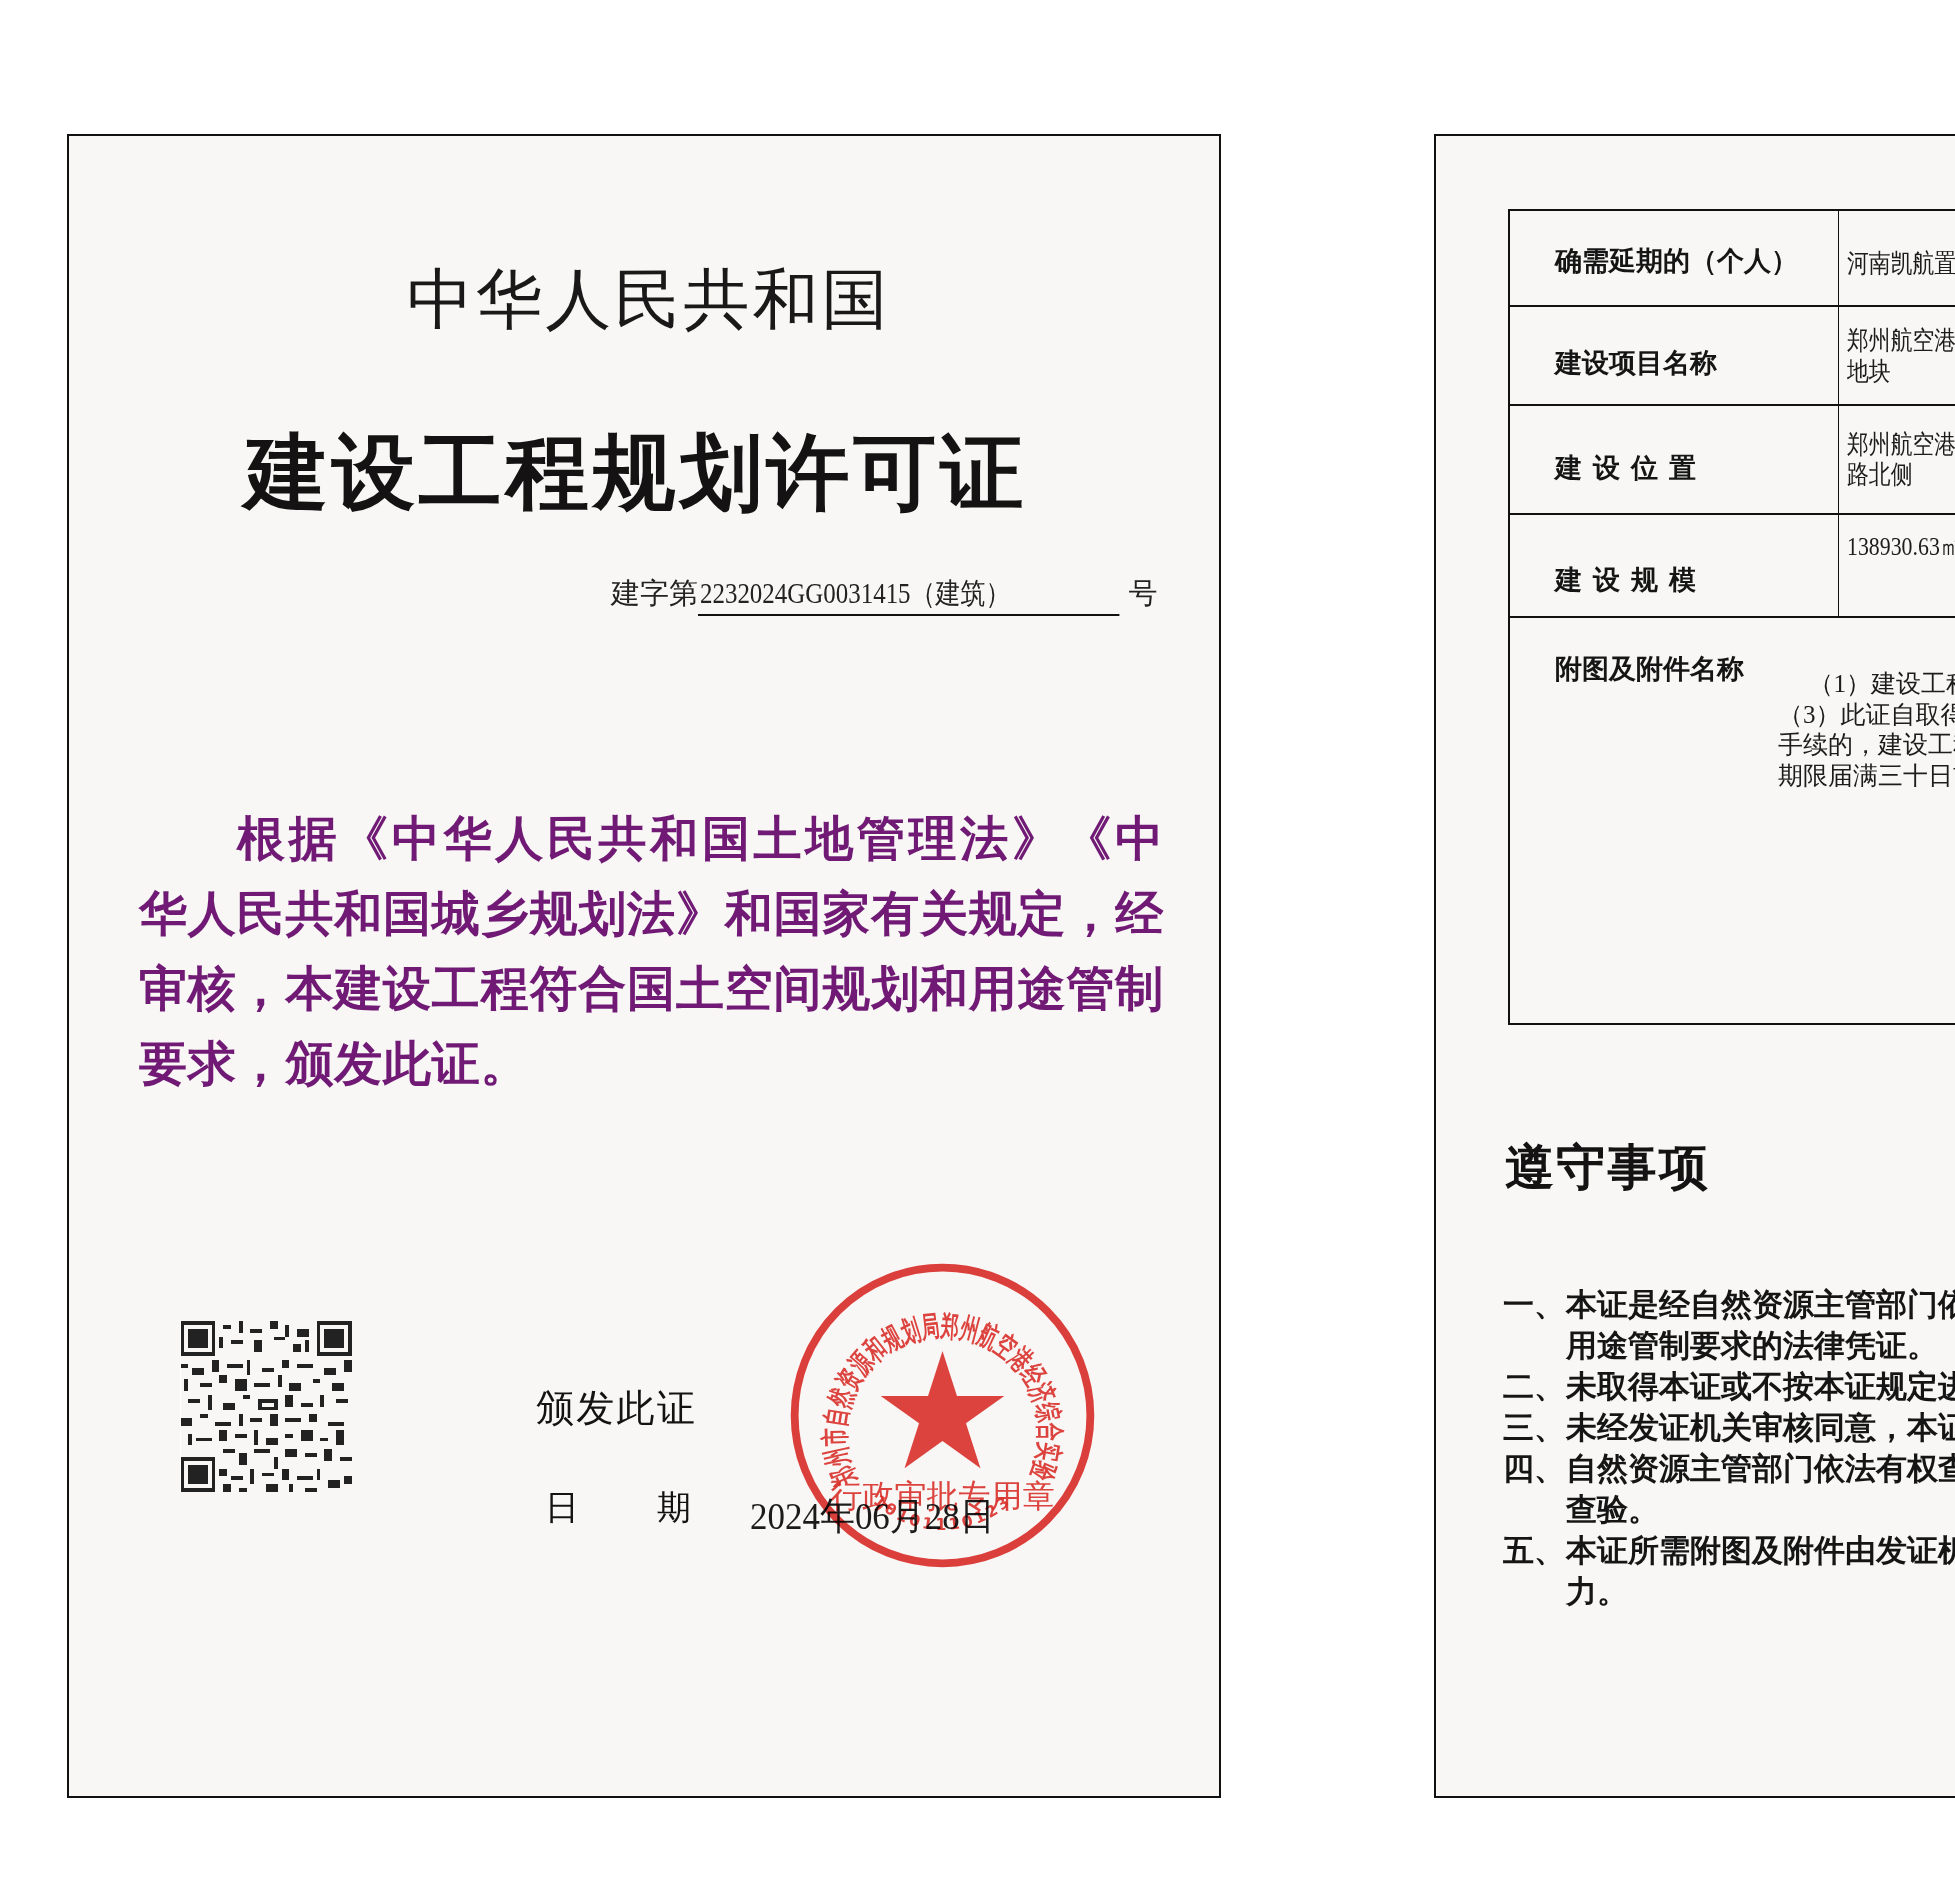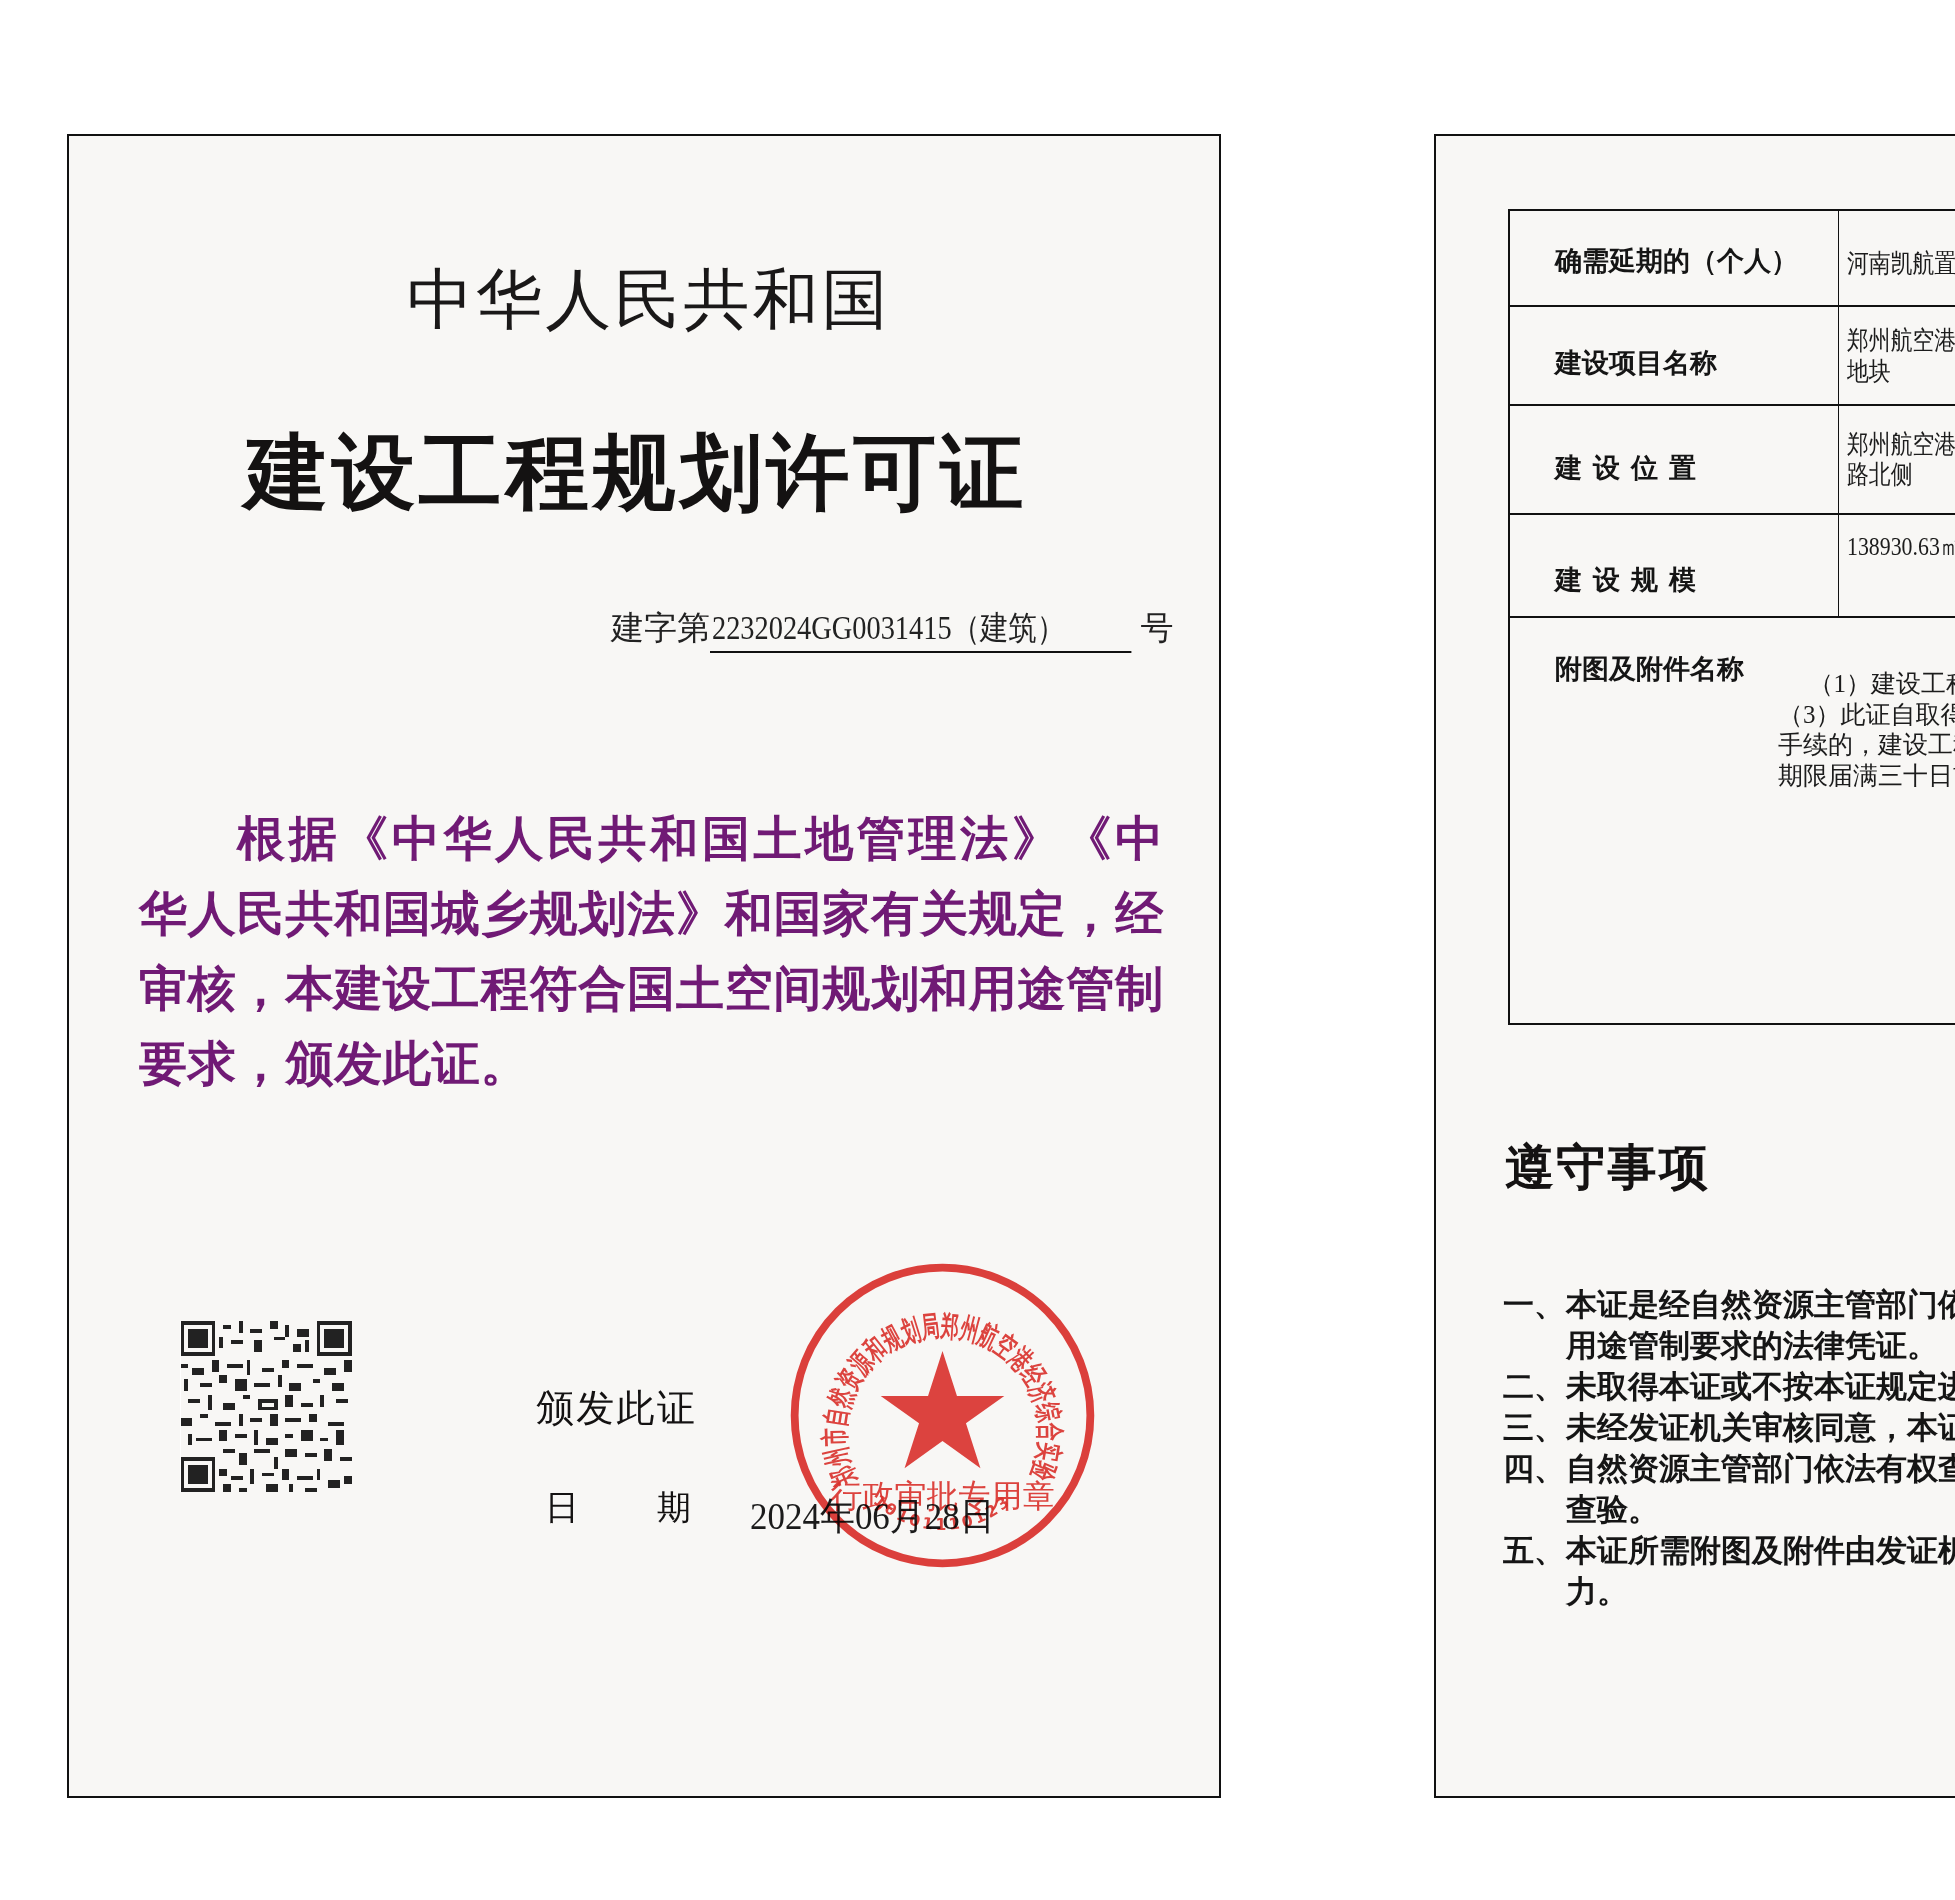--- a/index.html
+++ b/index.html
@@ -23,23 +23,22 @@
   
   .country {
     left: 338px; top: 119px; font-size: 66px; font-weight: 400;
     letter-spacing: 3.1px; color: #1a1818;
   }
   .title {
     left: 176px; top: 282px; font-size: 83px; font-weight: 700;
     letter-spacing: 3.9px; color: #141212;
   }
   .number-line {
-    left: 542px; top: 438px; font-size: 33px; color: #222;
+    left: 542px; top: 438px; font-size: 29px; color: #222;
     font-family: "Liberation Serif", "DejaVu Serif", serif;
-    margin-top: 32px;
   }
   .number-line .prefix { font-family: "DejaVu Sans", sans-serif; }
   .number-line .num {
     display: inline-block; min-width: 485px;
     border-bottom: 2px solid #111; padding: 0 2.3px;
     transform: scaleX(0.86); transform-origin: left center;
   }
   .number-line .suffix { margin-left: -59px; font-family: "DejaVu Sans", sans-serif; }
 
   .body-para {

